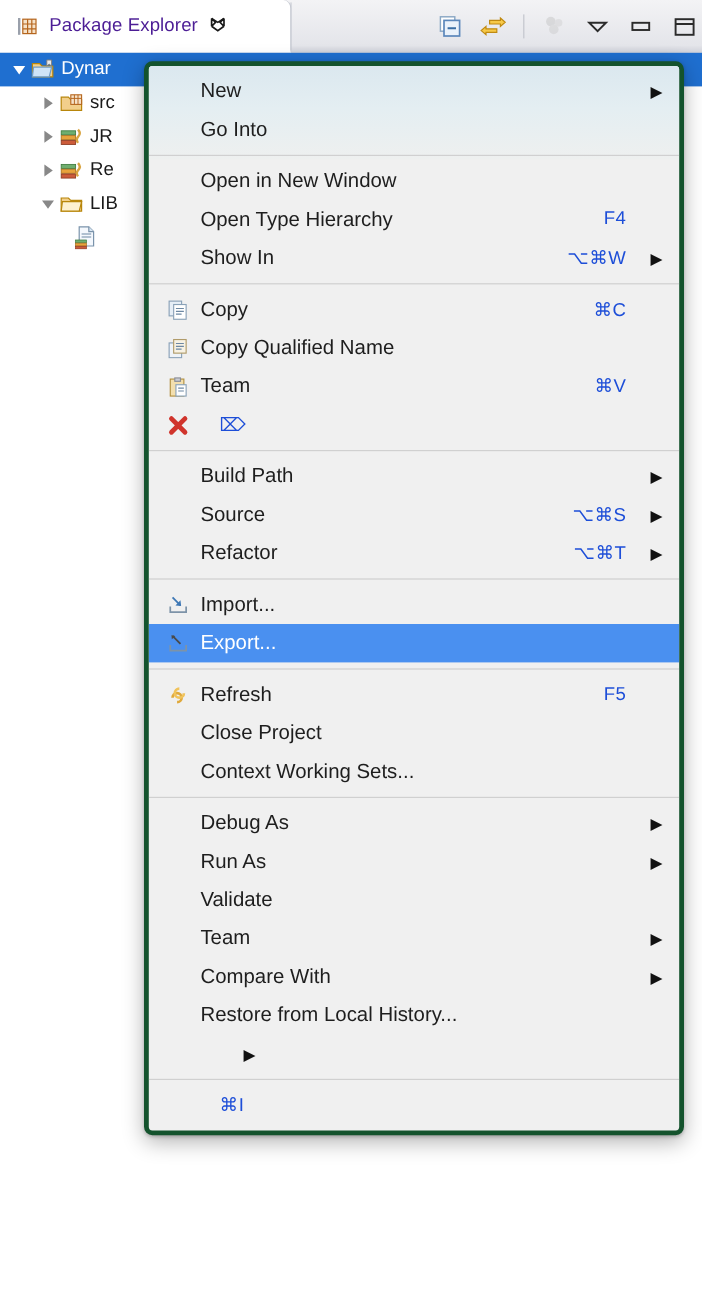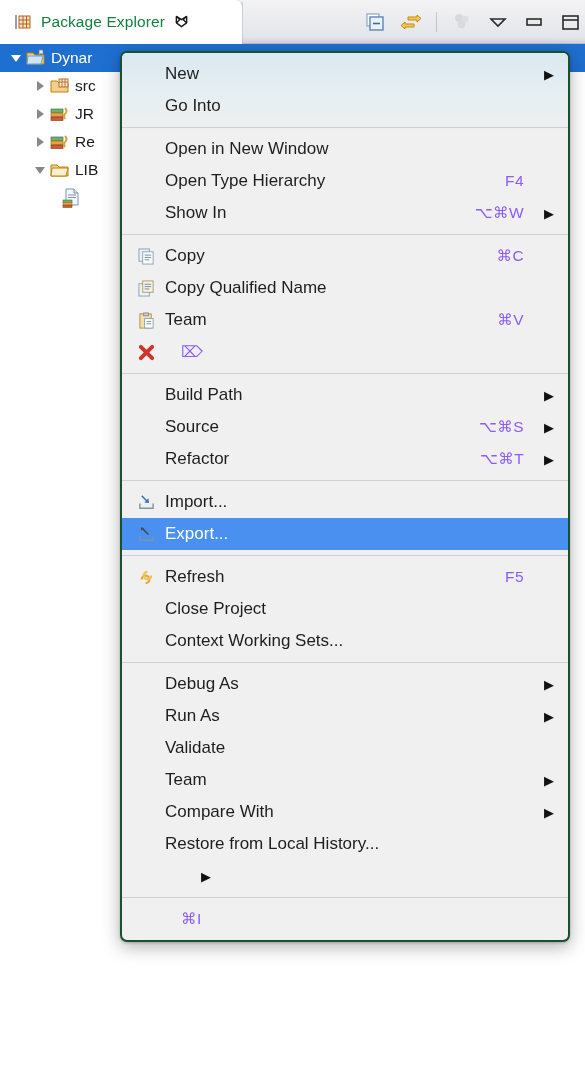--- a/index.html
+++ b/index.html
@@ -23,21 +23,21 @@
     border-right: 1px solid #c3c6cf;
     border-top-right-radius: 7px;
     display: flex; align-items: center; padding-left: 14px;
   }
   .tab::after{
     content:""; position:absolute; right:-1px; top:2px; width:1px; height:40px;
     background:#c9ccd4;
   }
   .tab-icon { width: 18px; height: 18px; flex: 0 0 18px; margin-right: 9px; }
   .tab-title {
-    font-size: 15.5px; color: #15803d; letter-spacing: .1px; white-space: nowrap;
+    font-size: 15.5px; color: #4c1d95; letter-spacing: .1px; white-space: nowrap;
   }
   .tab-close {
     margin-left: 9px; font-size: 15px; color: #222; line-height: 1;
   }
 
   .tb-icons {
     position: absolute; right: 0; top: 0; height: 44px;
     display: flex; align-items: center; gap: 14px; padding-right: 4px;
   }
   .tb-btn { width: 22px; height: 22px; display: block; }
@@ -54,21 +54,21 @@
     font-size: 15.5px; color: #1a1a1a;
   }
   .trow.sel { background: #1f6fd0; color: #ffffff; }
   .twist { width: 16px; height: 16px; flex: 0 0 16px; margin-right: 2px; }
   .ticon { width: 20px; height: 20px; flex: 0 0 20px; margin-right: 5px; }
 
   
   .menu {
     position: absolute; left: 120px; top: 51px; width: 450px;
     background: #f0f0f0;
-    border: 2px solid #14532d;
+    border: 4px solid #14532d;
     border-radius: 7px;
     box-shadow: 0 5px 18px rgba(0,0,0,.30), 0 1px 3px rgba(0,0,0,.20);
     padding: 5px 0 5px 0;
     overflow: hidden;
   }
   .menu-topwash{
     position:absolute; left:0; top:0; width:100%; height:78px;
     background: linear-gradient(to bottom, #dbe8ef 0%, #e4eef2 45%, #eef0ef 100%);
     pointer-events:none;
   }
@@ -83,21 +83,21 @@
   }
   .mi.disabled { color: #a6a6a6; }
   .mi.hl { background: #4a90f0; color: #ffffff; }
   .mi-icon {
     width: 22px; height: 20px; flex: 0 0 22px; margin-right: 8px;
     display: flex; align-items: center; justify-content: center;
   }
   .mi-icon.empty { }
   .mi-label { flex: 1 1 auto; }
   .mi-accel {
-    font-size: 15.5px; color: #8b5cf6; margin-left: 16px;
+    font-size: 15.5px; color: #1d4ed8; margin-left: 16px;
     letter-spacing: .4px;
   }
   .mi.disabled .mi-accel { color: #bdbdbd; }
   .mi.hl .mi-accel { color: #ffffff; }
   .mi-arrow {
     width: 16px; flex: 0 0 16px; margin-left: 14px; text-align: right;
     font-size: 13px; color: #111; line-height: 1;
   }
   .mi-arrow.none { visibility: hidden; }
   .mi.hl .mi-arrow { color: #fff; }

